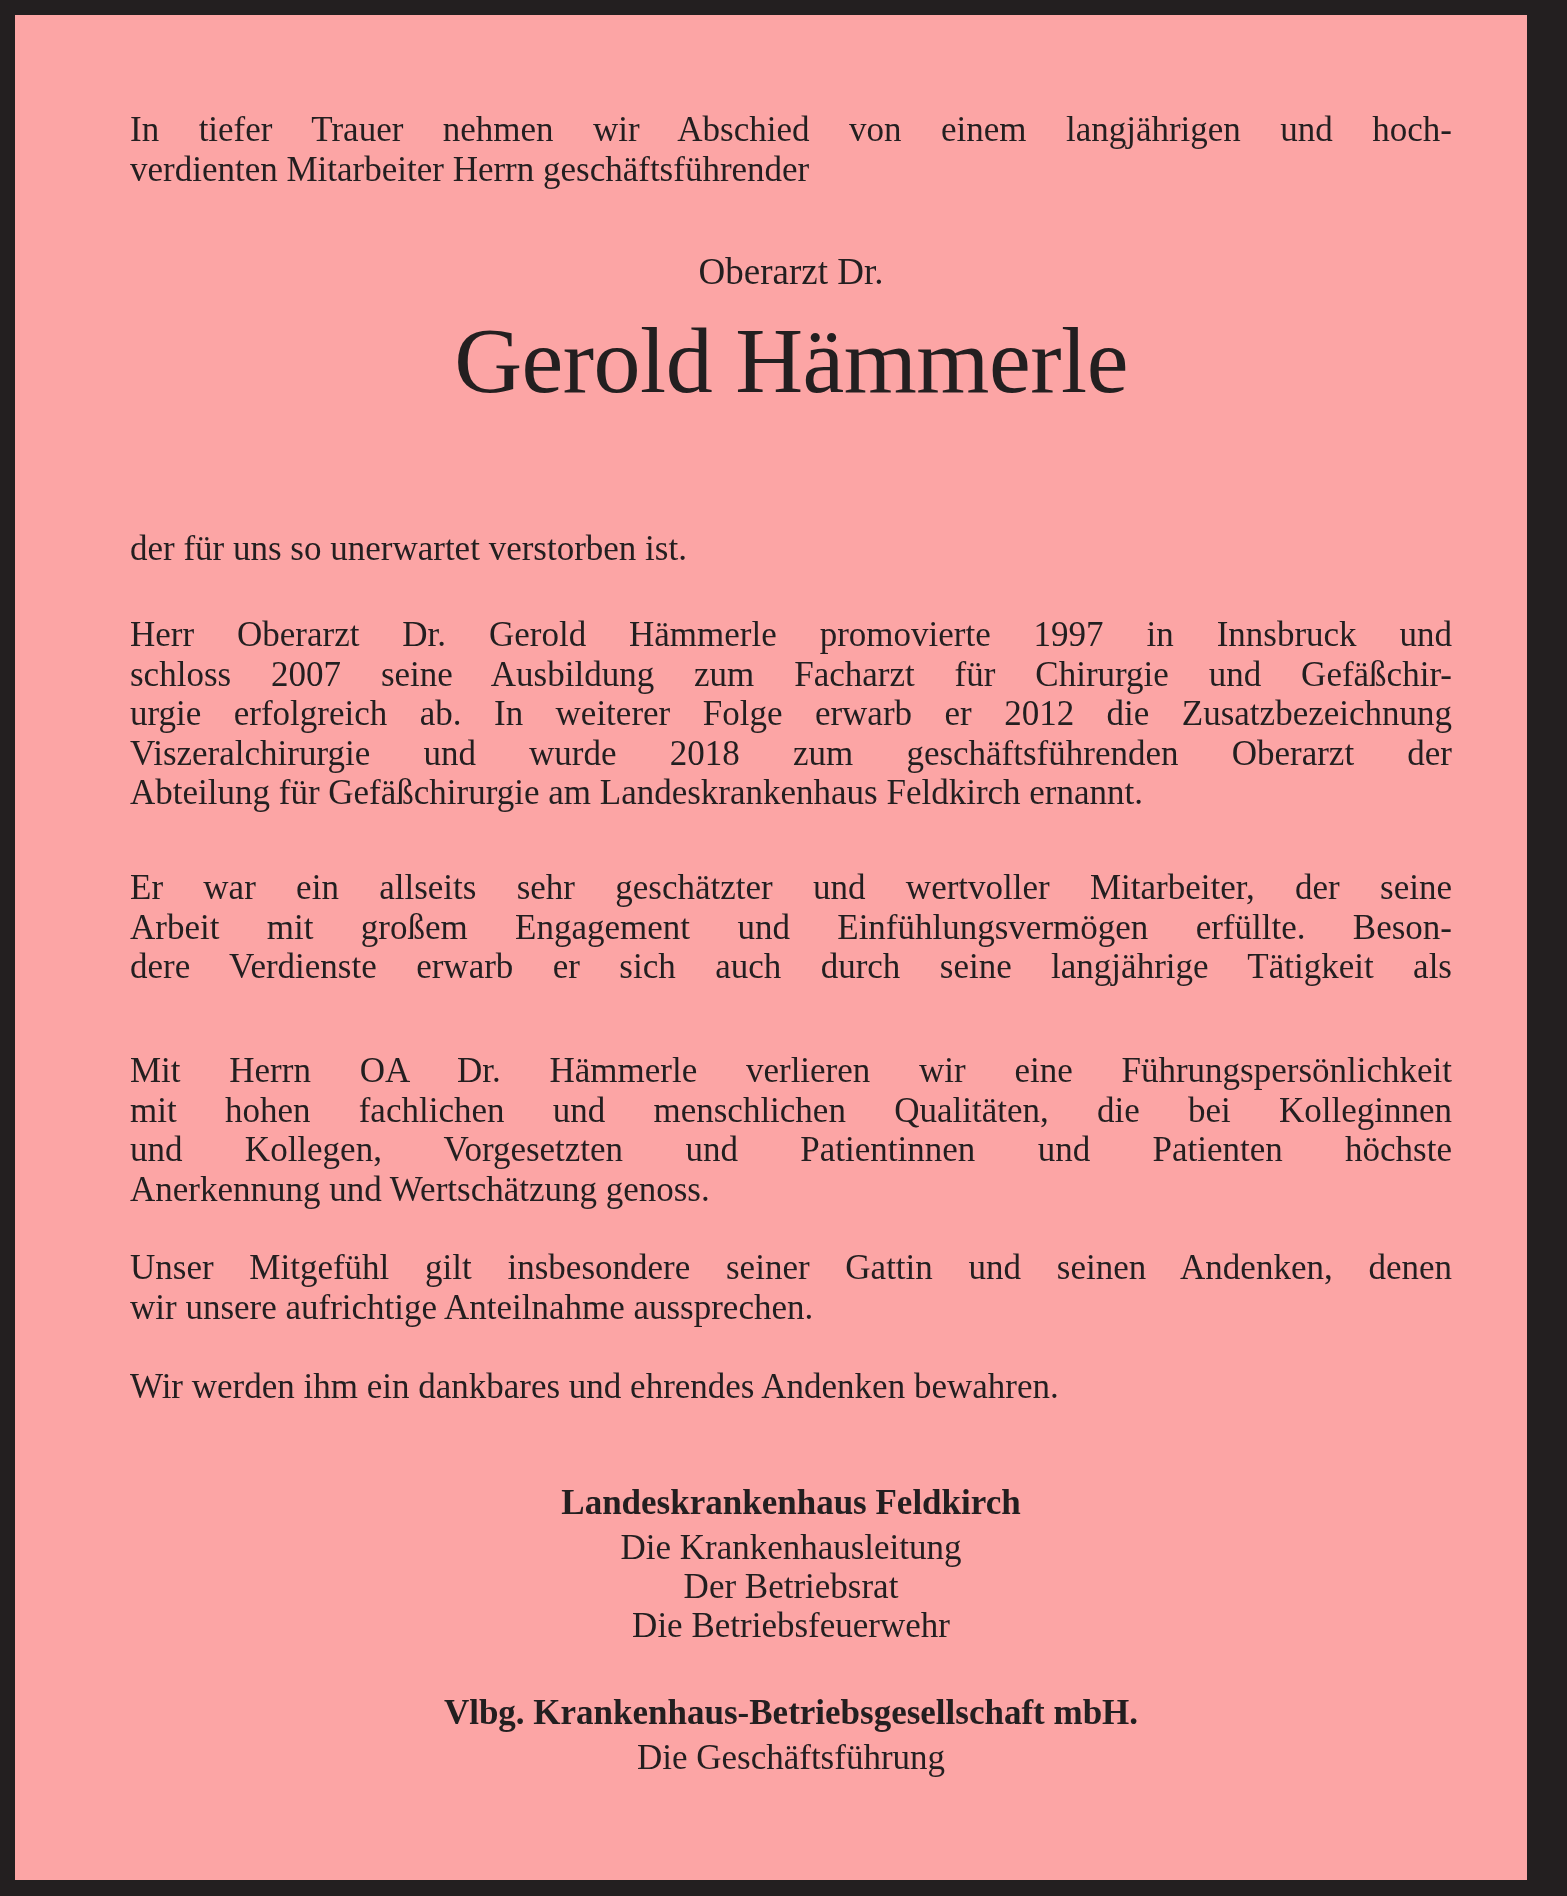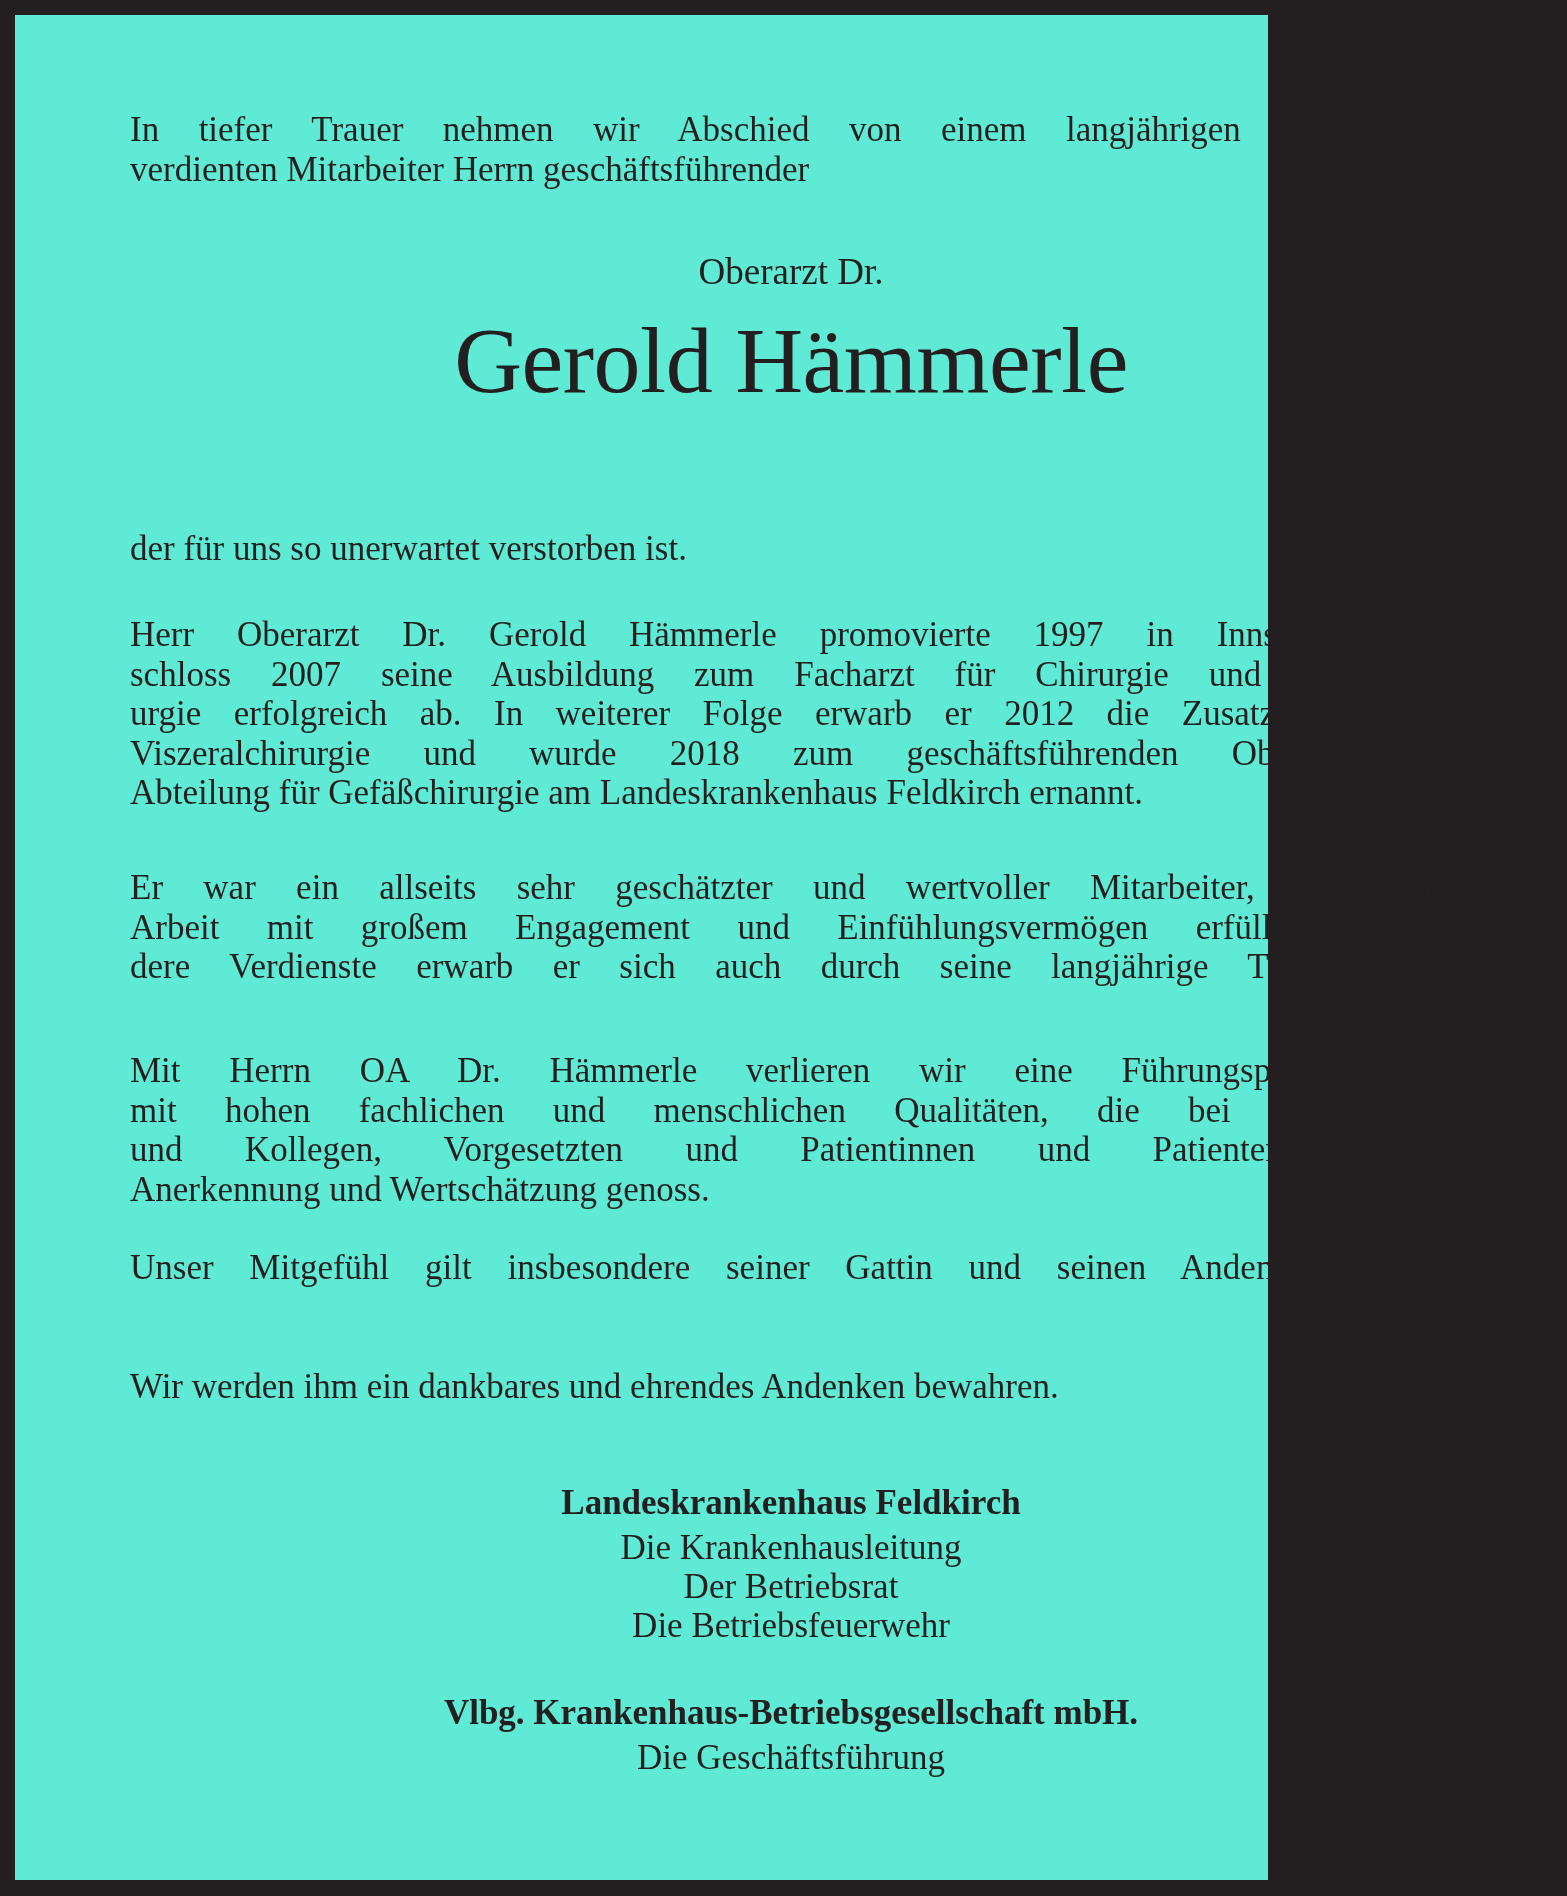--- a/index.html
+++ b/index.html
@@ -10,23 +10,23 @@
     body {
       width: 1567px;
       height: 1896px;
       position: relative;
       overflow: hidden;
     }
     .frame {
       position: absolute;
       left: 15px;
       top: 15px;
-      width: 1253px;
+      width: 1512px;
       height: 1865px;
-      background: #5eead4;
+      background: #fca5a5;
       box-sizing: border-box;
     }
     .content {
       position: absolute;
       left: 115px;
       top: 0;
       width: 1322px;
       color: #231f20;
       font-family: "Liberation Serif", "DejaVu Serif", serif;
     }
@@ -109,20 +109,21 @@
 
     <p class="para" style="top:1036px;">
       <span class="line">Mit Herrn OA Dr. Hämmerle verlieren wir eine Führungspersönlichkeit</span>
       <span class="line">mit hohen fachlichen und menschlichen Qualitäten, die bei Kolleginnen</span>
       <span class="line">und Kollegen, Vorgesetzten und Patientinnen und Patienten höchste</span>
       <span class="line last">Anerkennung und Wertschätzung genoss.</span>
     </p>
 
     <p class="para" style="top:1233px;">
       <span class="line">Unser Mitgefühl gilt insbesondere seiner Gattin und seinen Andenken, denen</span>
+      <span class="line last">wir unsere aufrichtige Anteilnahme aussprechen.</span>
     </p>
 
     <p class="para" style="top:1352px;">
       <span class="line last">Wir werden ihm ein dankbares und ehrendes Andenken bewahren.</span>
     </p>
 
     <div>
       <p class="center org" style="top:1467px;">Landeskrankenhaus Feldkirch</p>
       <p class="center orgline" style="top:1513px;">Die Krankenhausleitung</p>
       <p class="center orgline" style="top:1552px;">Der Betriebsrat</p>

